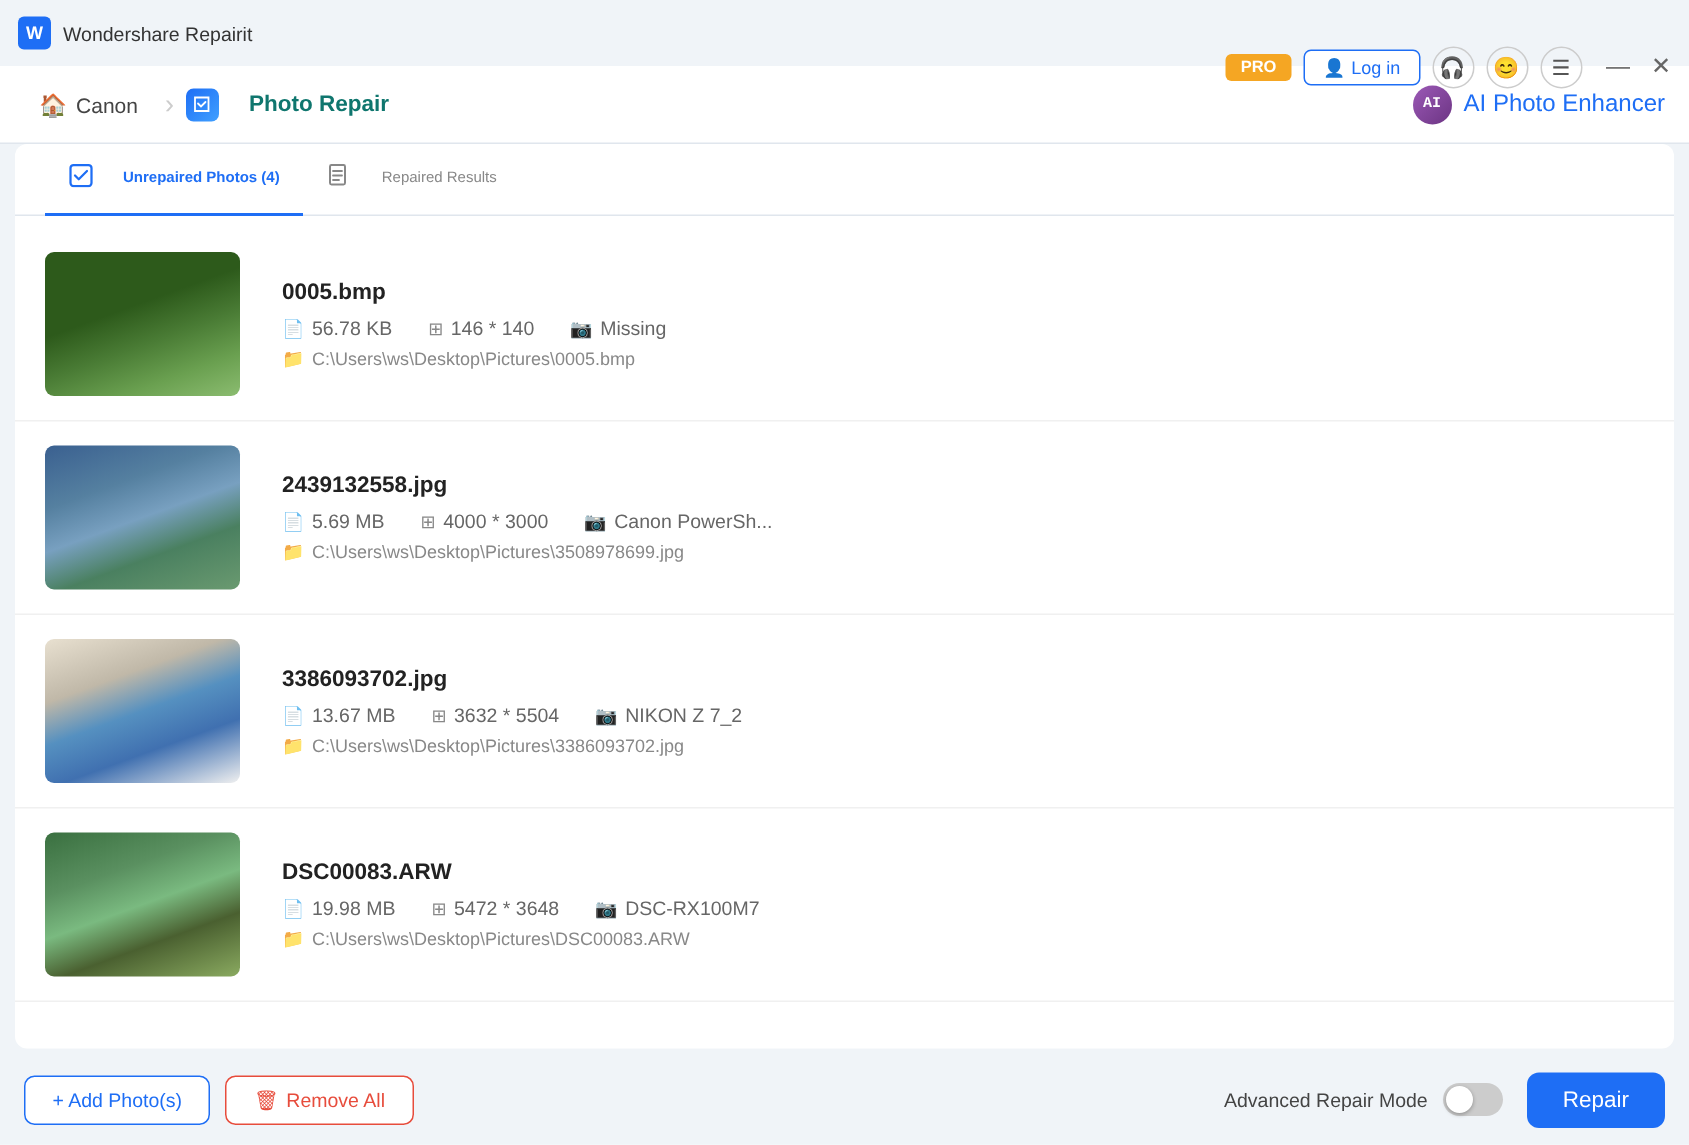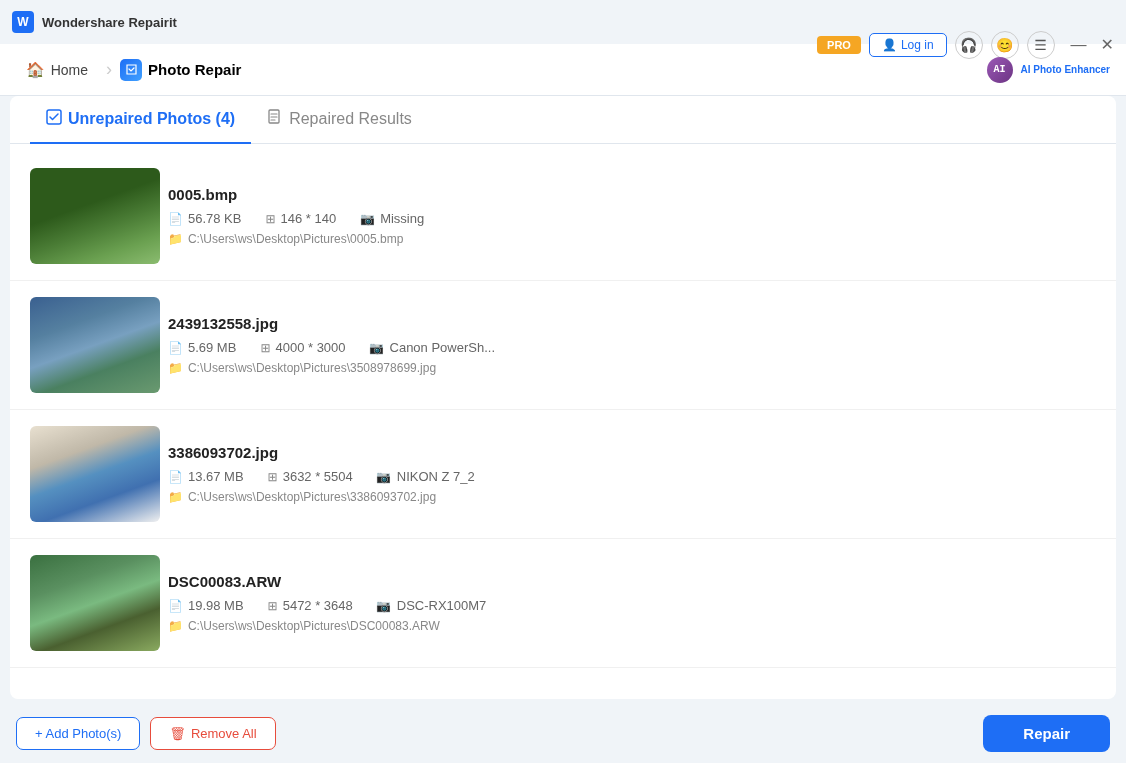--- a/index.html
+++ b/index.html
@@ -9,21 +9,21 @@
     .titlebar {
       background: #f0f4f8;
       display: flex;
       align-items: center;
       padding: 0 12px;
       height: 44px;
       justify-content: space-between;
     }
     .titlebar-left { display: flex; align-items: center; gap: 8px; }
     .app-icon { width: 22px; height: 22px; background: #1e6ef5; border-radius: 4px; display: flex; align-items: center; justify-content: center; color: white; font-size: 12px; font-weight: bold; }
-    .app-name { font-size: 13px; color: #333; font-weight: 700; }
+    .app-name { font-size: 13px; color: #333; font-weight: 400; }
     .titlebar-right { display: flex; align-items: center; gap: 8px; margin-top: 45px; }
     .pro-badge { background: #f5a623; color: white; font-size: 11px; font-weight: bold; padding: 3px 10px; border-radius: 4px; }
     .login-btn { border: 1px solid #1e6ef5; color: #1e6ef5; background: white; font-size: 12px; padding: 4px 12px; border-radius: 5px; display: flex; align-items: center; gap: 4px; cursor: pointer; }
     .win-controls { display: flex; align-items: center; gap: 14px; margin-left: 8px; }
     .win-btn { font-size: 16px; color: #666; cursor: pointer; background: none; border: none; line-height: 1; }
     .icon-circle { width: 28px; height: 28px; border: 1px solid #ccc; border-radius: 50%; display: flex; align-items: center; justify-content: center; font-size: 14px; color: #555; cursor: pointer; }
 
     
     .navbar {
       background: white;
@@ -31,48 +31,48 @@
       align-items: center;
       padding: 0 16px;
       height: 52px;
       border-bottom: 1px solid #e0e6ed;
       justify-content: space-between;
     }
     .navbar-left { display: flex; align-items: center; gap: 8px; }
     .home-btn { display: flex; align-items: center; gap: 6px; font-size: 14px; color: #444; cursor: pointer; padding: 6px 10px; border-radius: 6px; background: none; border: none; }
     .home-icon { font-size: 15px; color: #555; }
     .nav-divider { color: #ccc; font-size: 18px; }
-    .photo-repair-nav { display: flex; align-items: center; gap: 6px; font-size: 15px; font-weight: 600; color: #000000; }
+    .photo-repair-nav { display: flex; align-items: center; gap: 20px; font-size: 15px; font-weight: 600; color: #0f766e; }
     .nav-icon { width: 22px; height: 22px; background: linear-gradient(135deg, #1e6ef5, #40a0ff); border-radius: 5px; display: flex; align-items: center; justify-content: center; color: white; font-size: 11px; }
     .navbar-right { display: flex; align-items: center; gap: 8px; cursor: pointer; }
     .ai-icon { width: 26px; height: 26px; background: linear-gradient(135deg, #9b59b6, #6c3483); border-radius: 50%; display: flex; align-items: center; justify-content: center; color: white; font-size: 10px; font-weight: bold; font-family: Liberation Mono, monospace; }
-    .ai-text { font-size: 10px; color: #1e6ef5; font-weight: 700; }
+    .ai-text { font-size: 16px; color: #1e6ef5; font-weight: 400; }
 
     
     .main-content {
       background: white;
       margin: 0 10px;
       border-radius: 8px;
       height: calc(763px - 44px - 52px - 64px);
       overflow: hidden;
       position: relative;
     }
 
     
     .tabs {
       display: flex;
       align-items: center;
       padding: 0 20px;
       border-bottom: 1px solid #e0e6ed;
       height: 48px;
     }
     .tab {
-      display: flex; align-items: center; gap: 6px;
+      display: flex; align-items: center; gap: 20px;
       padding: 0 16px; height: 48px;
-      font-size: 16px; cursor: pointer;
+      font-size: 10px; cursor: pointer;
       border-bottom: 2px solid transparent;
       color: #888;
     }
     .tab.active { color: #1e6ef5; border-bottom-color: #1e6ef5; font-weight: 600; }
     .tab-icon { font-size: 15px; }
 
     
     .photo-list {
       overflow-y: auto;
       height: calc(100% - 48px);
@@ -80,21 +80,21 @@
     }
     .photo-list::-webkit-scrollbar { width: 8px; }
     .photo-list::-webkit-scrollbar-track { background: #f5f5f5; }
     .photo-list::-webkit-scrollbar-thumb { background: #c0c0c0; border-radius: 4px; }
 
     .photo-item {
       display: flex;
       align-items: center;
       padding: 16px 20px;
       border-bottom: 1px solid #f0f0f0;
-      gap: 8px;
+      gap: 28px;
     }
     .photo-thumb {
       width: 130px; height: 96px;
       object-fit: cover;
       border-radius: 6px;
       flex-shrink: 0;
       overflow: hidden;
       background: #ccc;
     }
     .photo-thumb-1 { background: linear-gradient(160deg, #2d5a1b 40%, #4a7c35 60%, #6aa050 80%, #8bbc70 100%); }
@@ -135,22 +135,22 @@
       width: 40px; height: 22px; background: #ccc; border-radius: 11px;
       position: relative; cursor: pointer;
     }
     .toggle-thumb {
       width: 18px; height: 18px; background: white; border-radius: 50%;
       position: absolute; top: 2px; left: 2px;
       box-shadow: 0 1px 3px rgba(0,0,0,0.3);
     }
     .repair-btn {
       background: #1e6ef5; color: white; border: none;
-      font-size: 15px; font-weight: 700; padding: 10px 40px;
-      border-radius: 8px; cursor: pointer; margin-left: 36px;
+      font-size: 15px; font-weight: 400; padding: 10px 24px;
+      border-radius: 8px; cursor: pointer;
     }
   </style>
 </head>
 <body>
 
 <div class="titlebar">
   <div class="titlebar-left">
     <div class="app-icon">W</div>
     <span class="app-name">Wondershare Repairit</span>
   </div>
@@ -167,21 +167,21 @@
       <button class="win-btn">—</button>
       <button class="win-btn">✕</button>
     </div>
   </div>
 </div>
 
 <div class="navbar">
   <div class="navbar-left">
     <button class="home-btn">
       <span class="home-icon">🏠</span>
-      <span>Home</span>
+      <span>Canon</span>
     </button>
     <span class="nav-divider">›</span>
     <div class="photo-repair-nav">
       <div class="nav-icon">
         <svg width="13" height="13" viewBox="0 0 13 13" fill="none">
           <path d="M2 2h9v9H2z" stroke="white" stroke-width="1.2" fill="none"></path>
           <path d="M4 6l2 2 3-3" stroke="white" stroke-width="1.2" stroke-linecap="round"></path>
         </svg>
       </div>
       <span>Photo Repair</span>
@@ -318,15 +318,21 @@
 
 <div class="bottom-bar">
   <div class="bottom-left">
     <button class="add-btn">+ Add Photo(s)</button>
     <button class="remove-btn">
       <span>🗑</span>
       <span>Remove All</span>
     </button>
   </div>
   <div class="bottom-right">
+    <div class="advanced-mode">
+      <span>Advanced Repair Mode</span>
+      <div class="toggle">
+        <div class="toggle-thumb"></div>
+      </div>
+    </div>
     <button class="repair-btn">Repair</button>
   </div>
 </div>
 
 </body></html>

